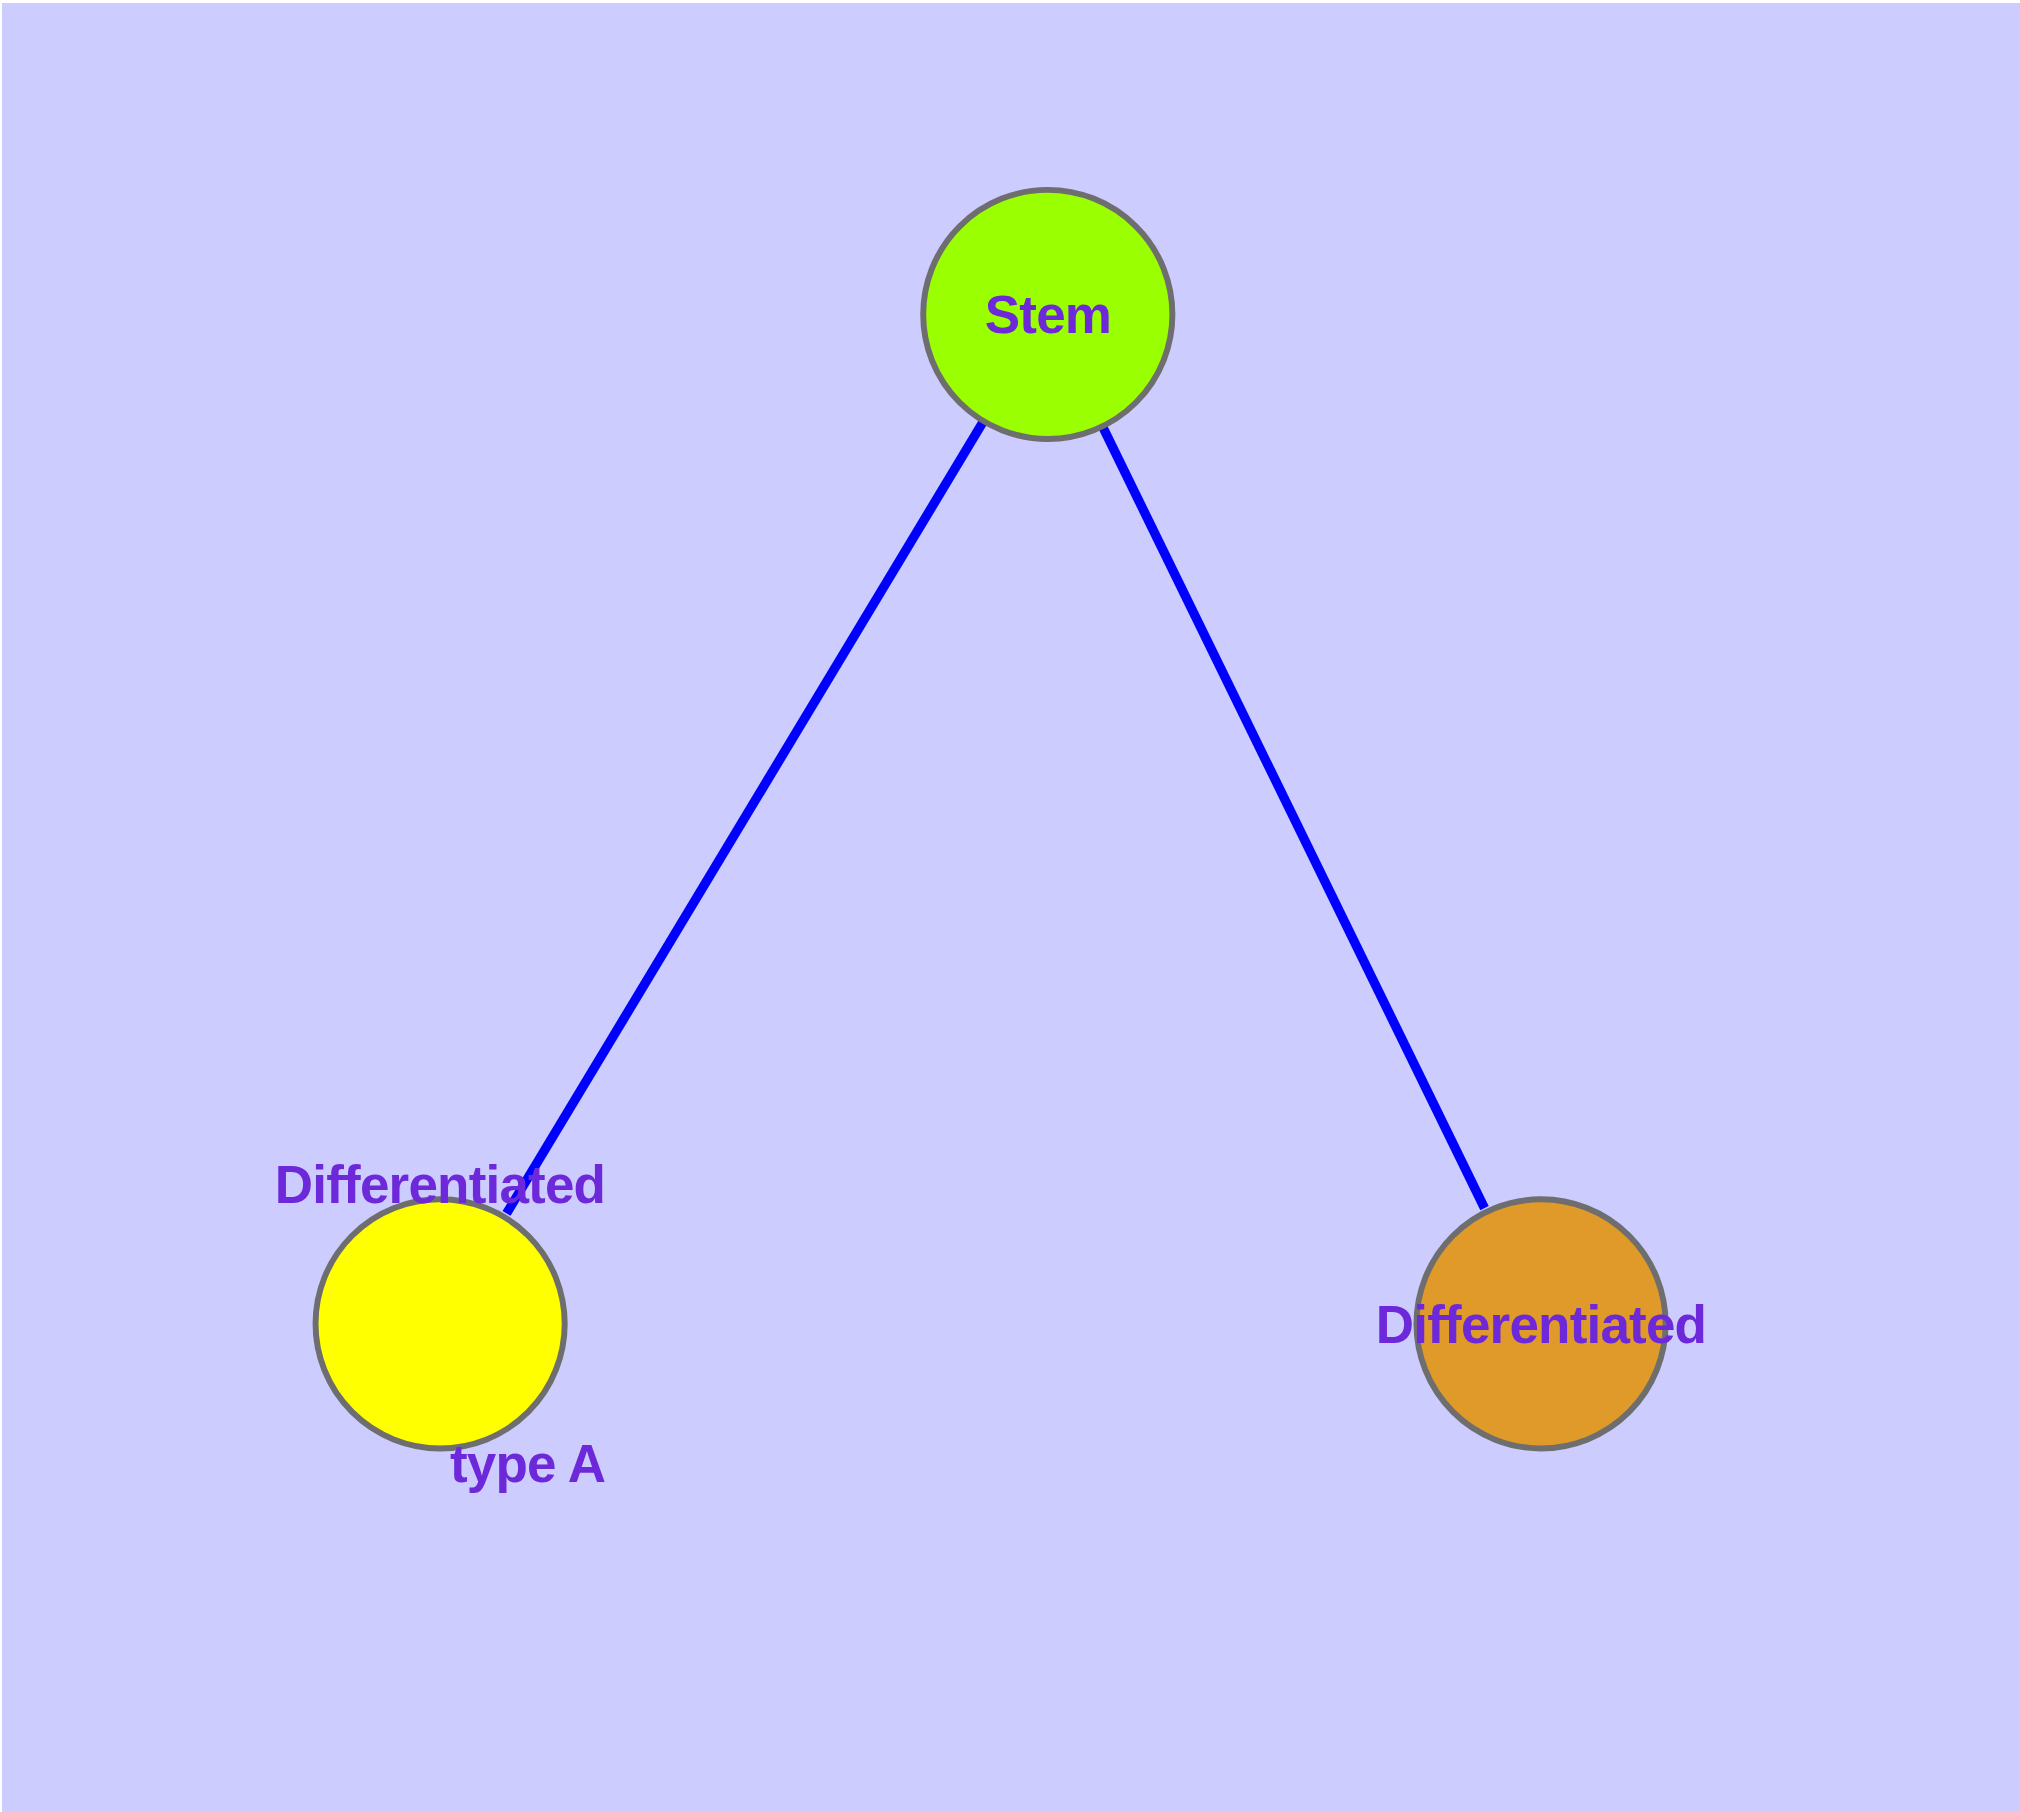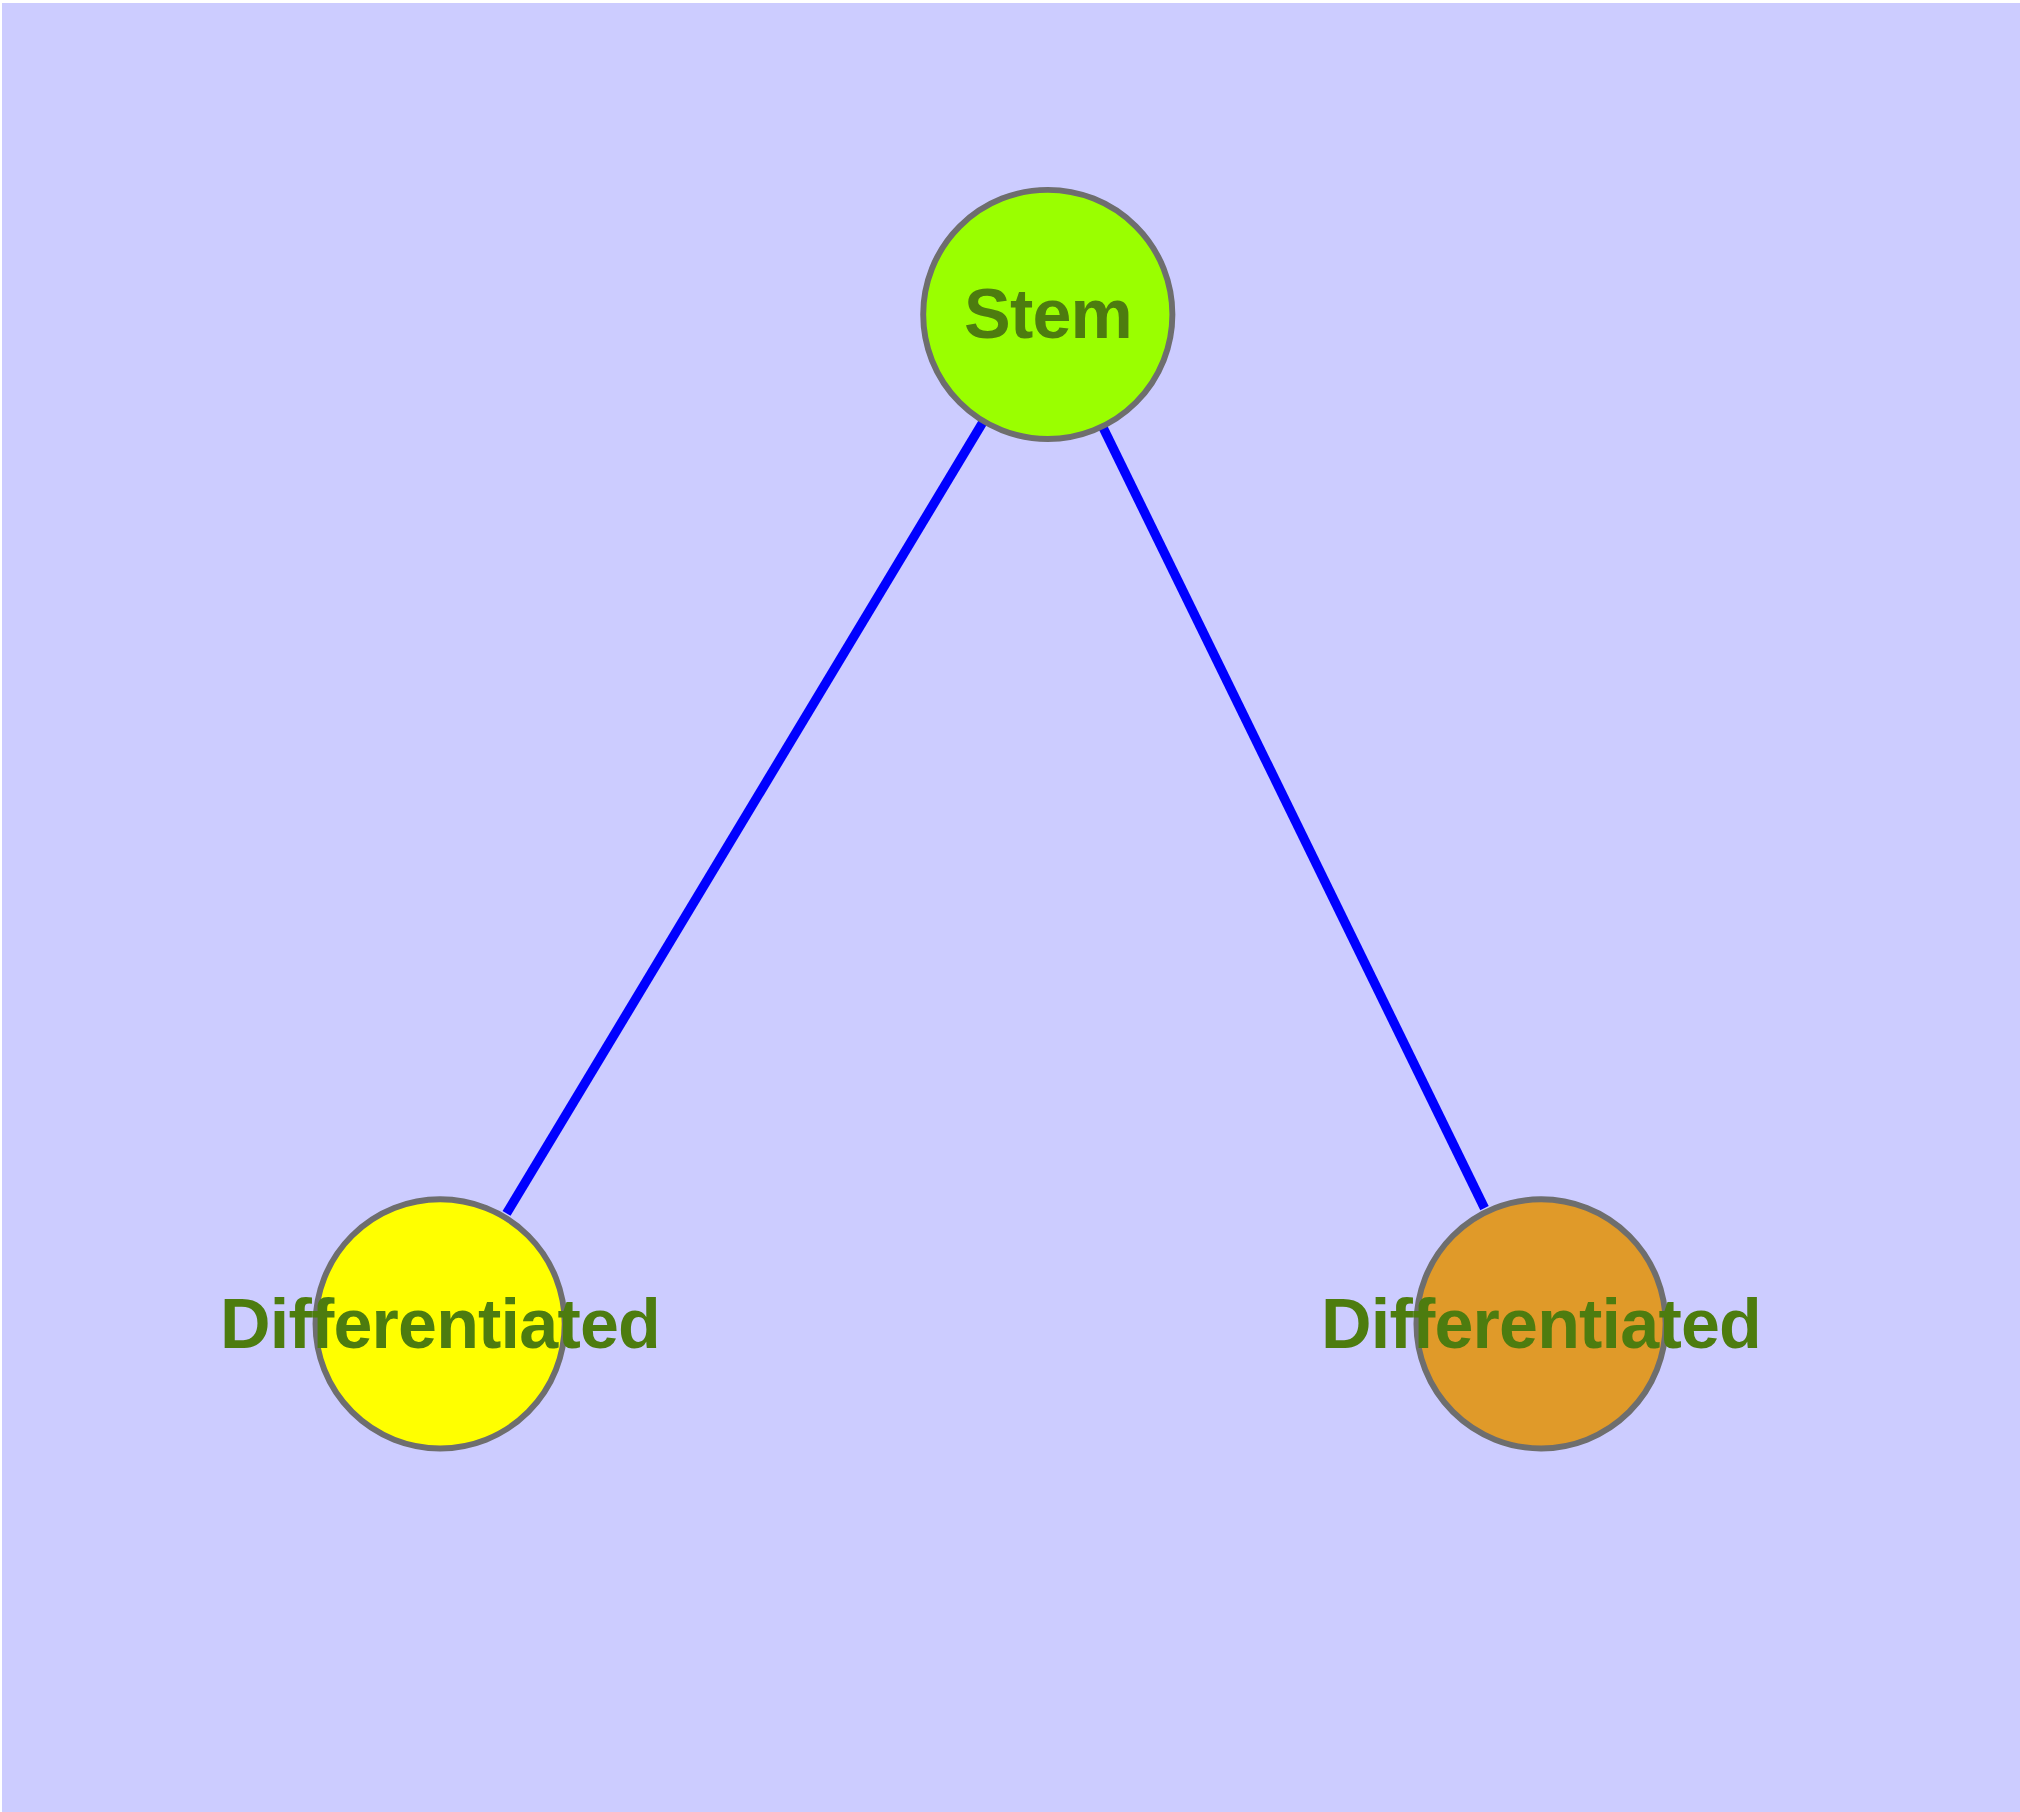--- a/index.html
+++ b/index.html
@@ -25,23 +25,23 @@
   #graph-svg {
     position: absolute;
     left: 0;
     top: 0;
     width: 2021px;
     height: 1812px;
   }
   .node-label {
     position: absolute;
     text-align: right;
-    color: #4d7c0f;
+    color: #6d28d9;
     font-weight: bold;
-    font-size: 70px;
+    font-size: 53px;
     line-height: 93px;
     white-space: pre;
     letter-spacing: -0.8px;
     transform: translate(-50%, -50%);
     pointer-events: none;
   }
 </style>
 </head>
 <body>
 
@@ -62,20 +62,21 @@
       <circle cx="1818" cy="1562" r="147" fill="#e09a29" stroke="#6e6e6e" stroke-width="7"></circle>
     </g>
   </svg>
 
   <div class="node-label" style="left:1048px; top:314px;">
     <div>Stem</div>
   </div>
 
   <div class="node-label" style="left:440px; top:1324px;">
     <div>Differentiated</div>
+    <div>type A</div>
   </div>
 
   <div class="node-label" style="left:1541px; top:1324px;">
     <div>Differentiated</div>
   </div>
 
 </div>
 
 
 </body></html>

